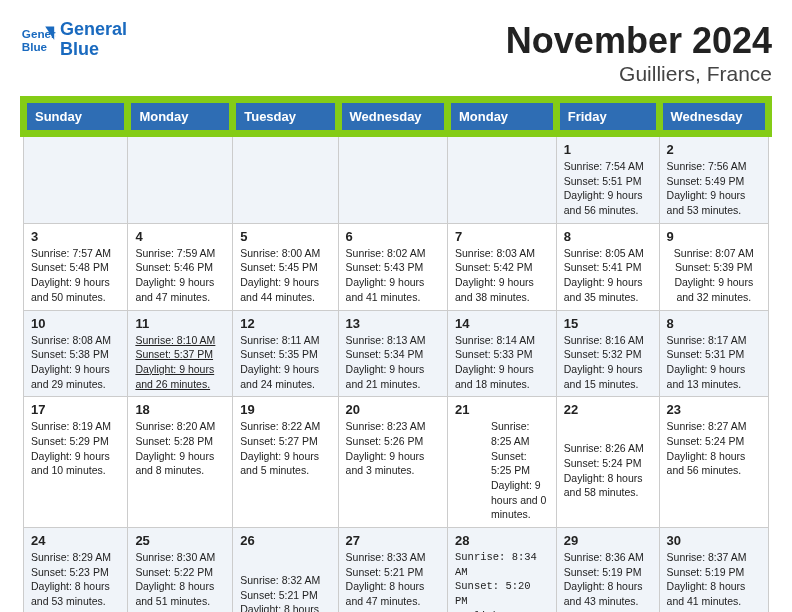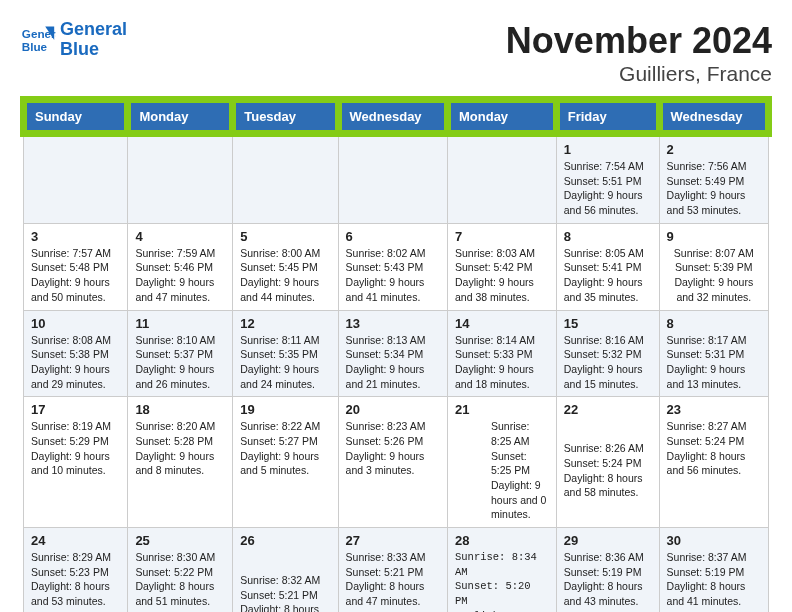--- a/index.html
+++ b/index.html
@@ -190,21 +190,21 @@
       </tr>
       <tr>
         <td>
           <span class="day-number">10</span>
           <div class="day-info" style="white-space: pre-line;">Sunrise: 8:08 AM
 Sunset: 5:38 PM
 Daylight: 9 hours and 29 minutes.</div>
         </td>
         <td>
           <span class="day-number">11</span>
-          <div class="day-info" style="white-space: pre-line;">Sunrise: 8:10 AM
+          <div class="day-info" style="white-space: pre-line; text-decoration: underline;">Sunrise: 8:10 AM
 Sunset: 5:37 PM
 Daylight: 9 hours and 26 minutes.</div>
         </td>
         <td>
           <span class="day-number">12</span>
           <div class="day-info" style="white-space: pre-line;">Sunrise: 8:11 AM
 Sunset: 5:35 PM
 Daylight: 9 hours and 24 minutes.</div>
         </td>
         <td>

